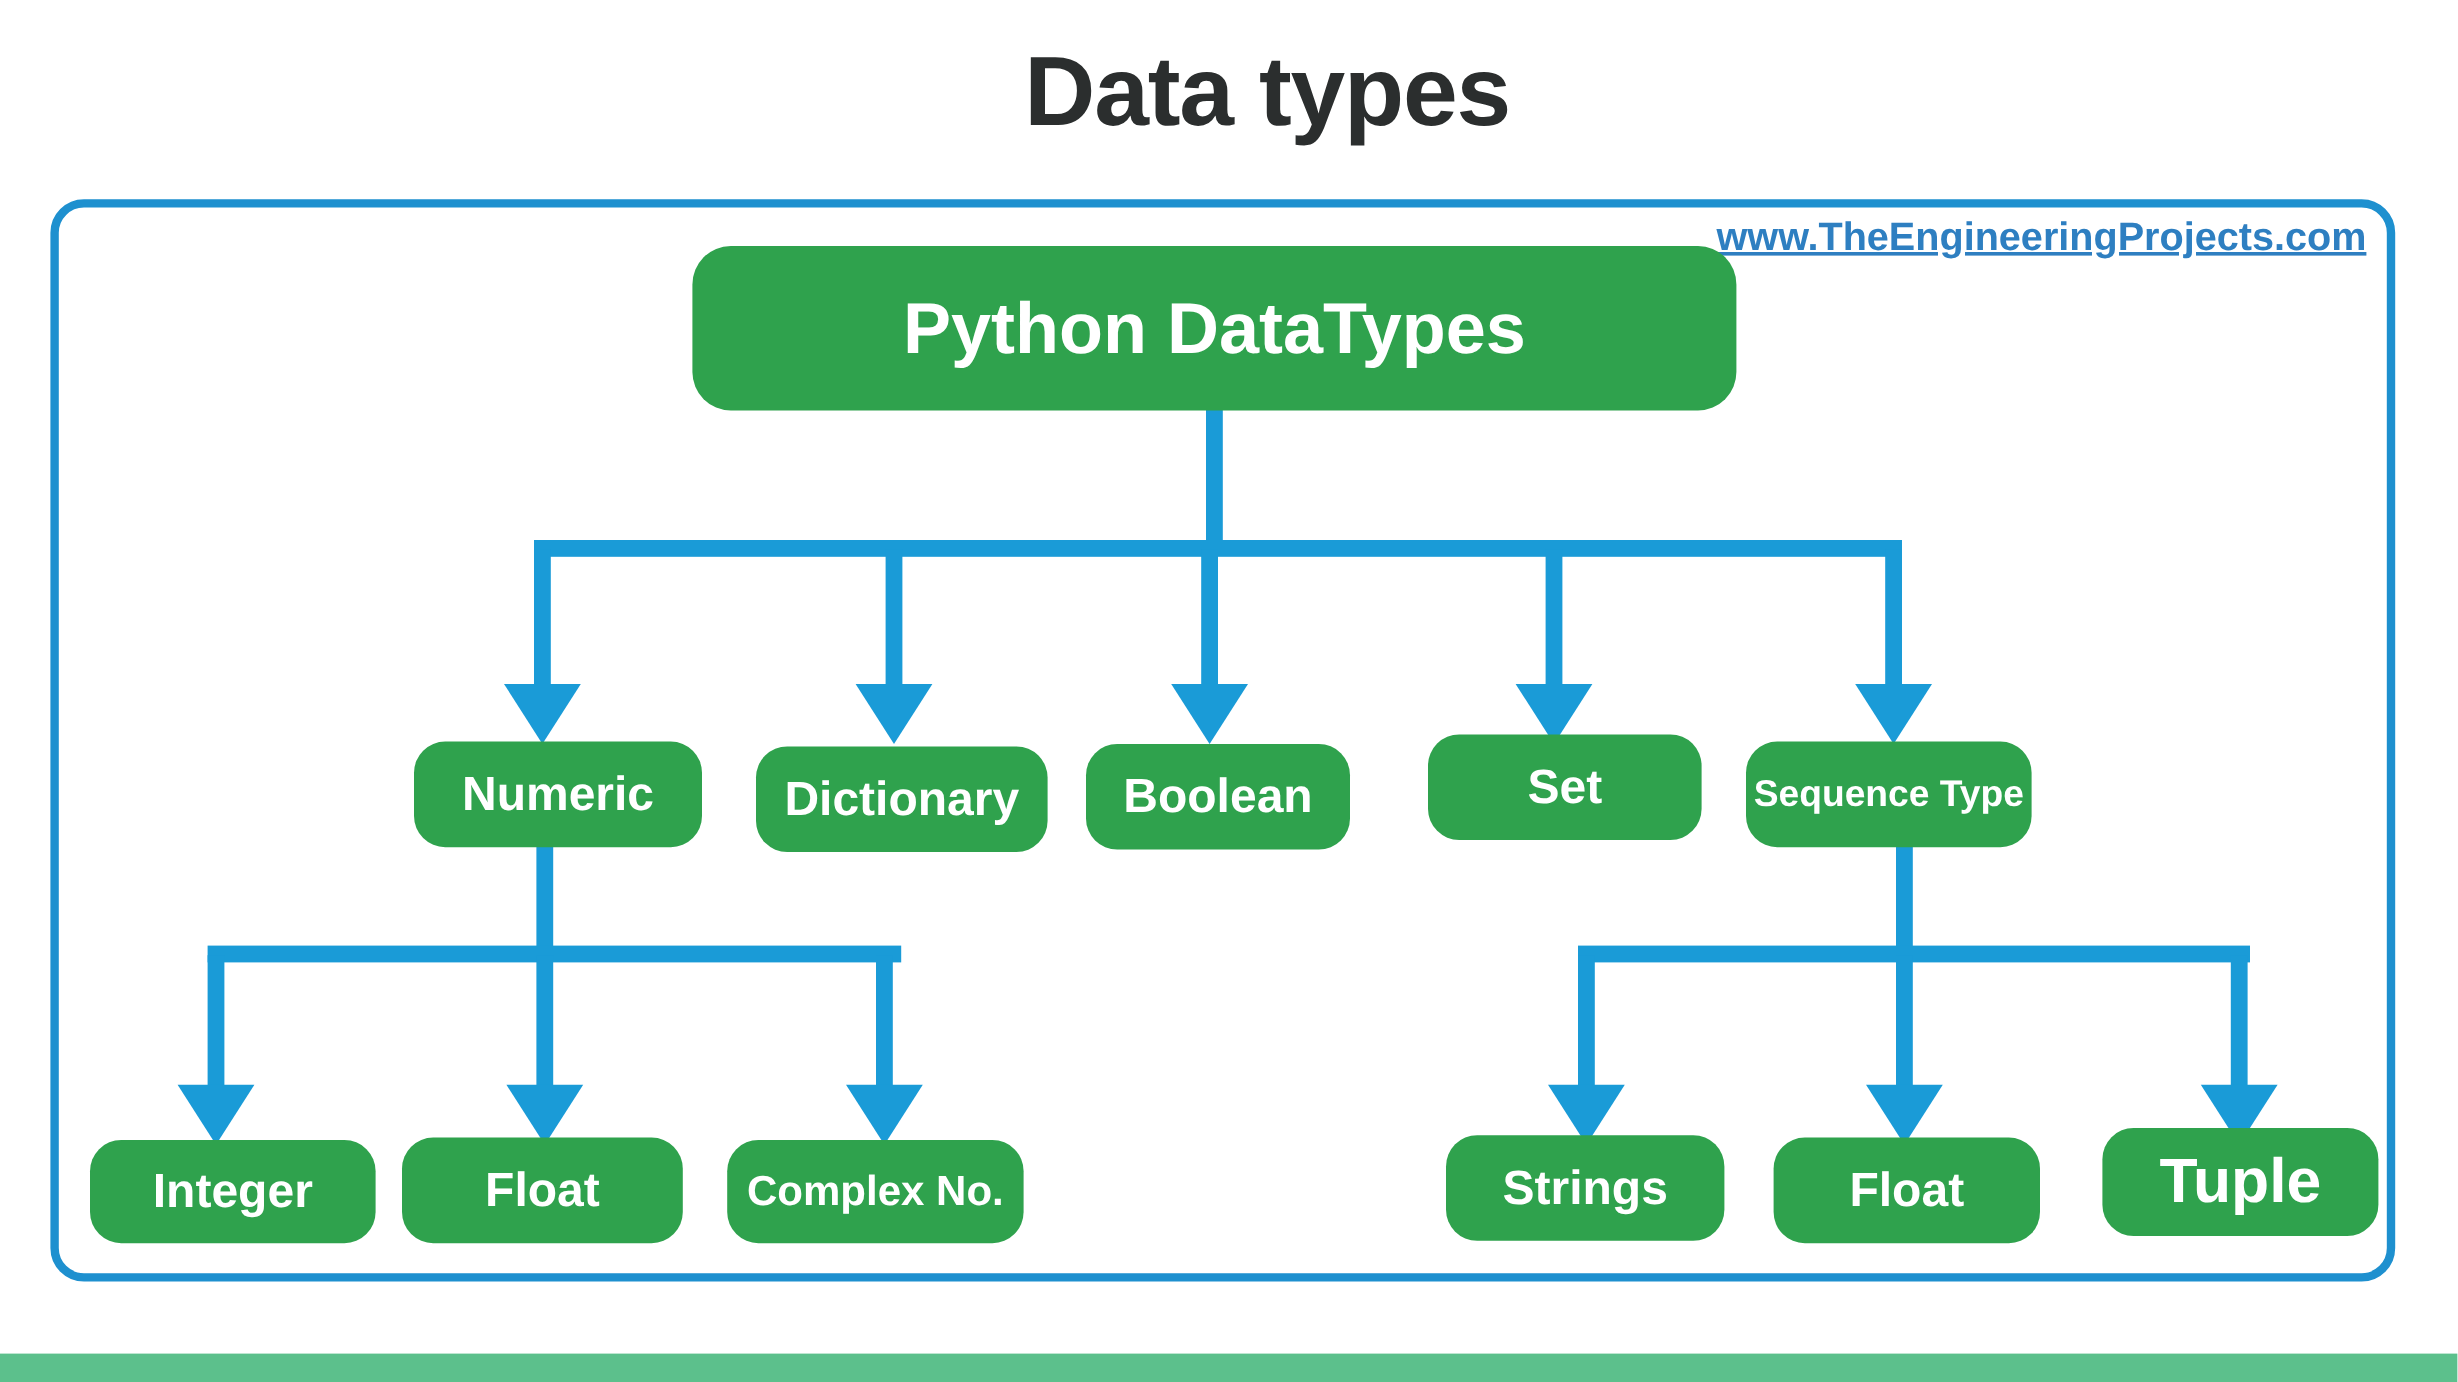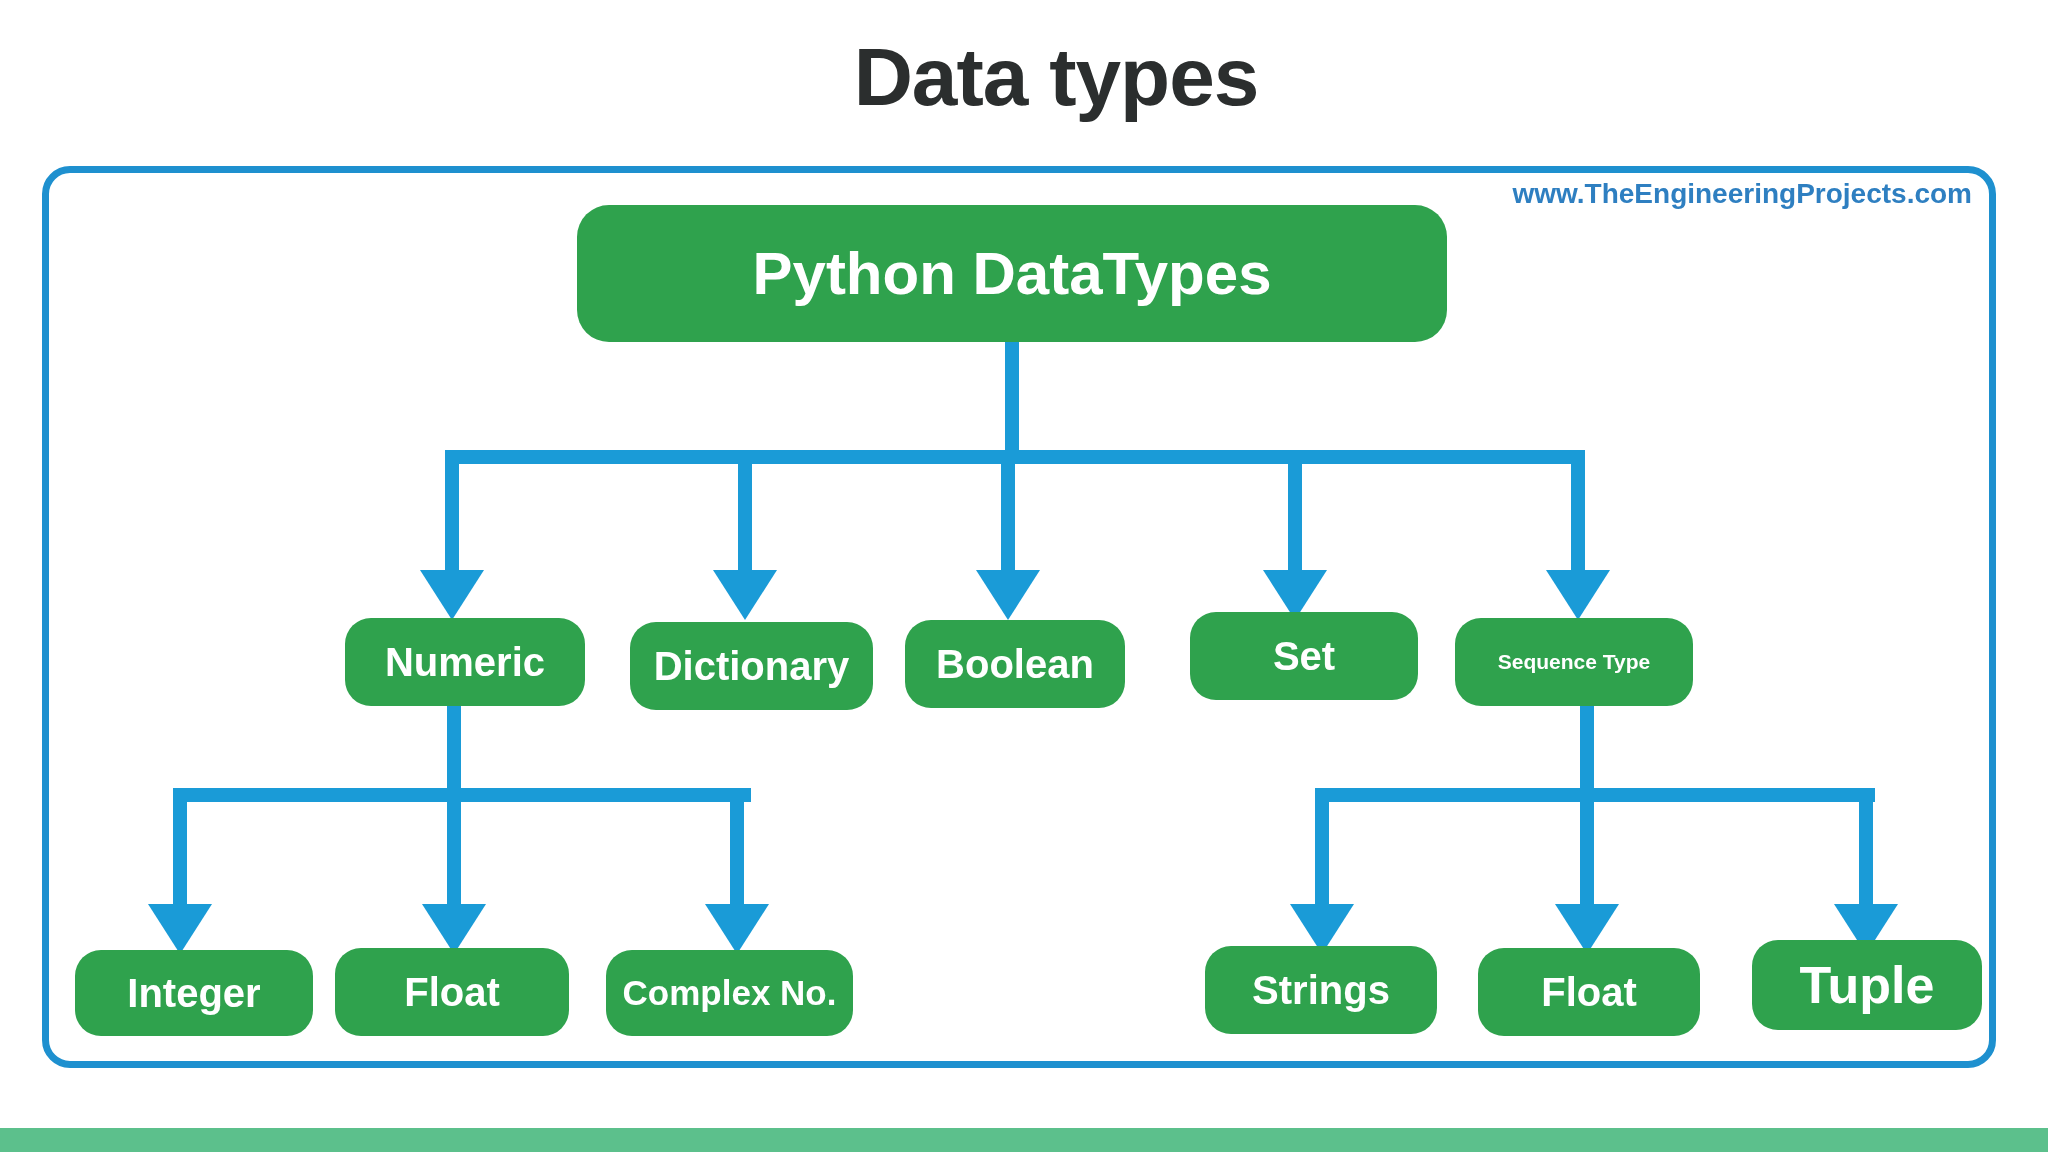--- a/index.html
+++ b/index.html
@@ -19,33 +19,33 @@
     position:absolute;left:0;top:30px;width:2048px;text-align:center;
     font-size:82px;font-weight:900;color:var(--title-dark);letter-spacing:-1px;margin-left:32px;
   }
   .panel{
     position:absolute;left:42px;top:166px;width:1954px;height:902px;
     border:7px solid var(--panel-border-blue);border-radius:28px;
     box-sizing:border-box;background:transparent;
   }
   .watermark{
     position:absolute;top:178px;right:76px;
-    font-size:28px;font-weight:700;color:var(--watermark-blue);
+    font-size:33px;font-weight:700;color:var(--watermark-blue);text-decoration:underline;
   }
   .node{
     position:absolute;background:var(--node-green);color:#ffffff;
     border-radius:26px;display:flex;align-items:center;justify-content:center;
     font-weight:700;text-align:center;
   }
   .node-root{left:577px;top:205px;width:870px;height:137px;font-size:60px;border-radius:32px;}
   .node-numeric{left:345px;top:618px;width:240px;height:88px;font-size:40px;}
   .node-dictionary{left:630px;top:622px;width:243px;height:88px;font-size:40px;}
   .node-boolean{left:905px;top:620px;width:220px;height:88px;font-size:40px;}
   .node-set{left:1190px;top:612px;width:228px;height:88px;font-size:40px;}
-  .node-sequence{left:1455px;top:618px;width:238px;height:88px;font-size:21px;}
+  .node-sequence{left:1455px;top:618px;width:238px;height:88px;font-size:31px;}
   .node-integer{left:75px;top:950px;width:238px;height:86px;font-size:40px;}
   .node-float{left:335px;top:948px;width:234px;height:88px;font-size:40px;}
   .node-complex{left:606px;top:950px;width:247px;height:86px;font-size:35px;}
   .node-strings{left:1205px;top:946px;width:232px;height:88px;font-size:40px;}
   .node-list{left:1478px;top:948px;width:222px;height:88px;font-size:40px;}
   .node-tuple{left:1752px;top:940px;width:230px;height:90px;font-size:52px;}
   .seg{position:absolute;background:var(--connector-blue);}
   .arrowhead{
     position:absolute;width:0;height:0;
     border-left:32px solid transparent;border-right:32px solid transparent;

